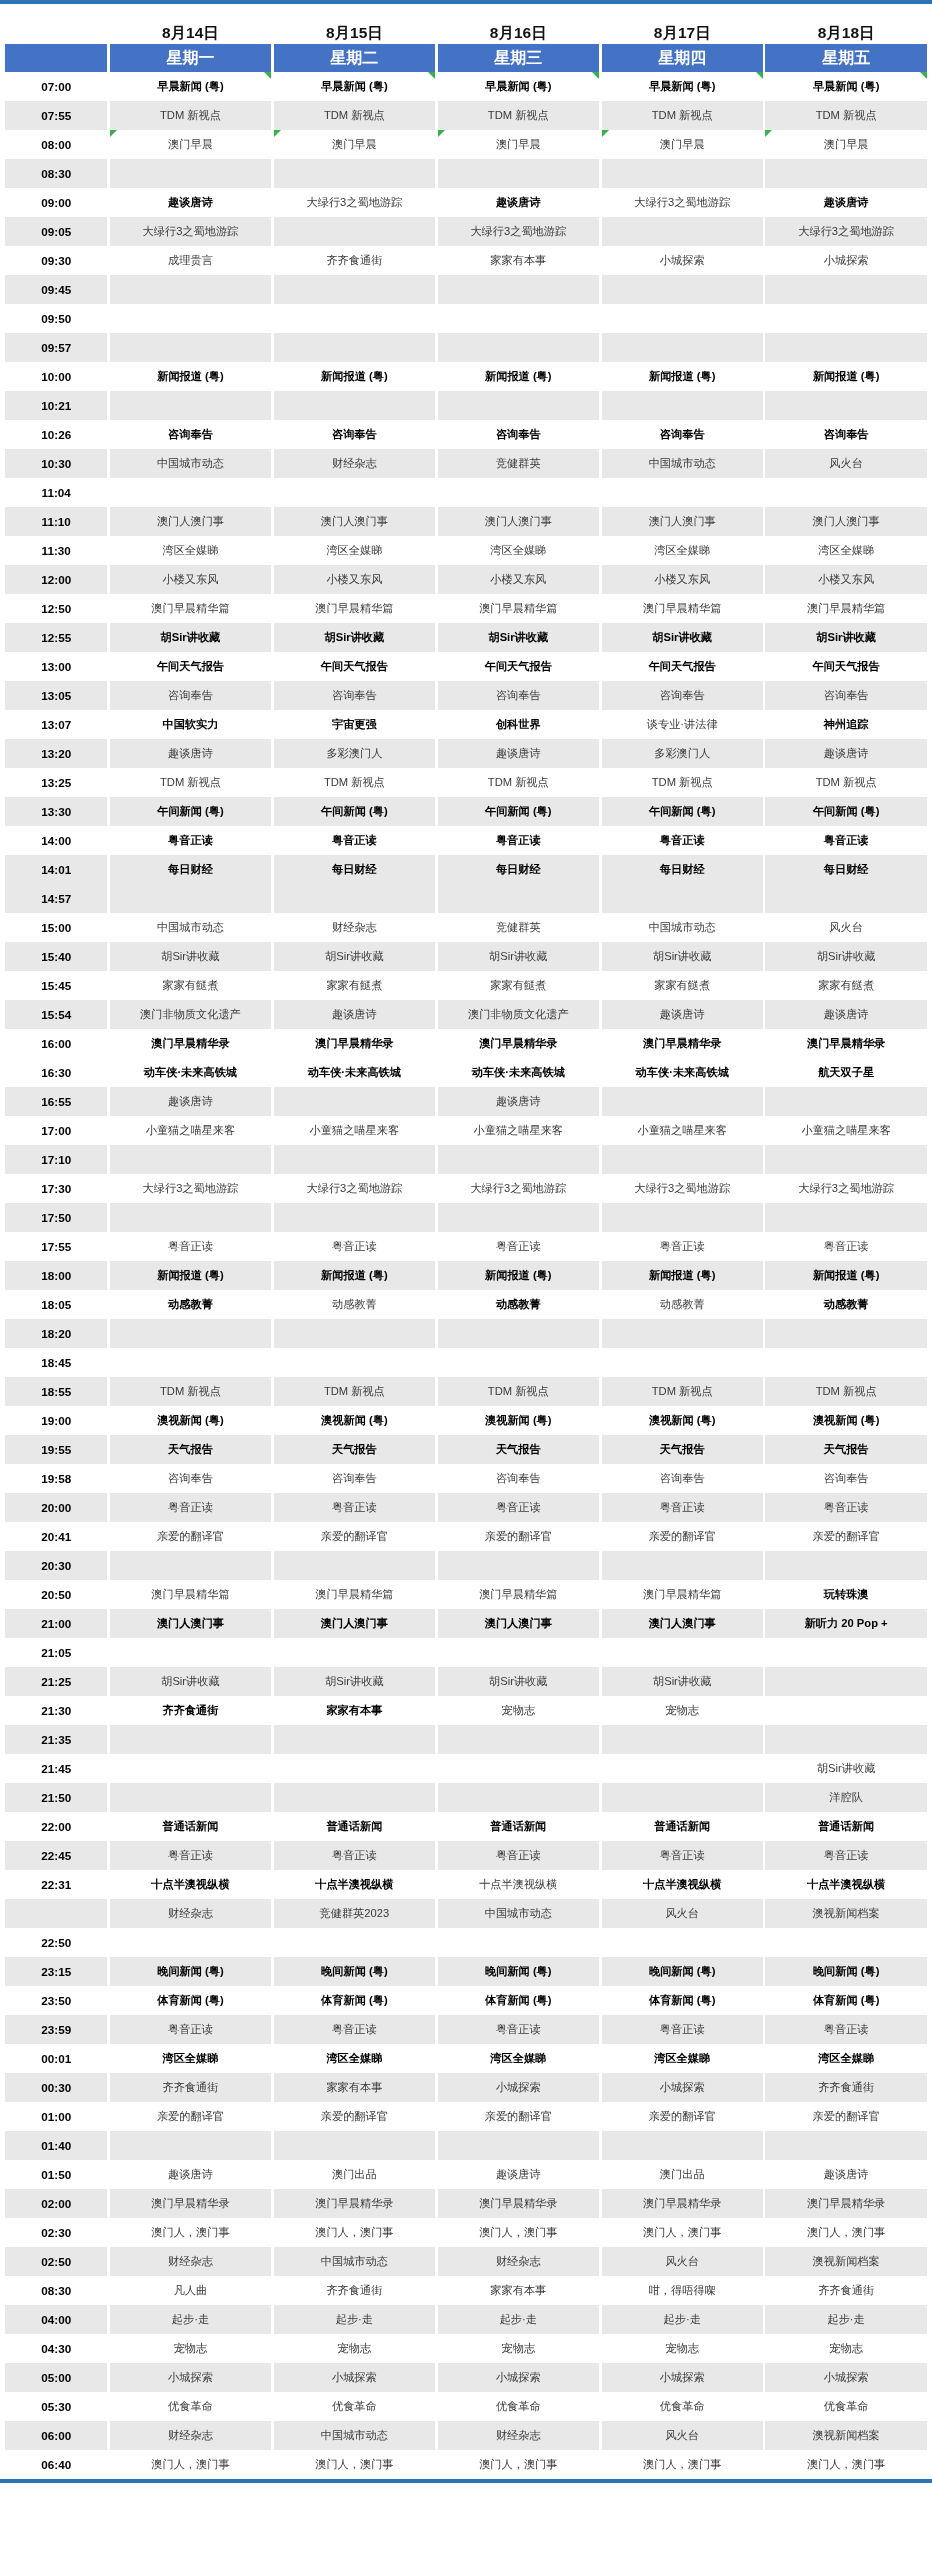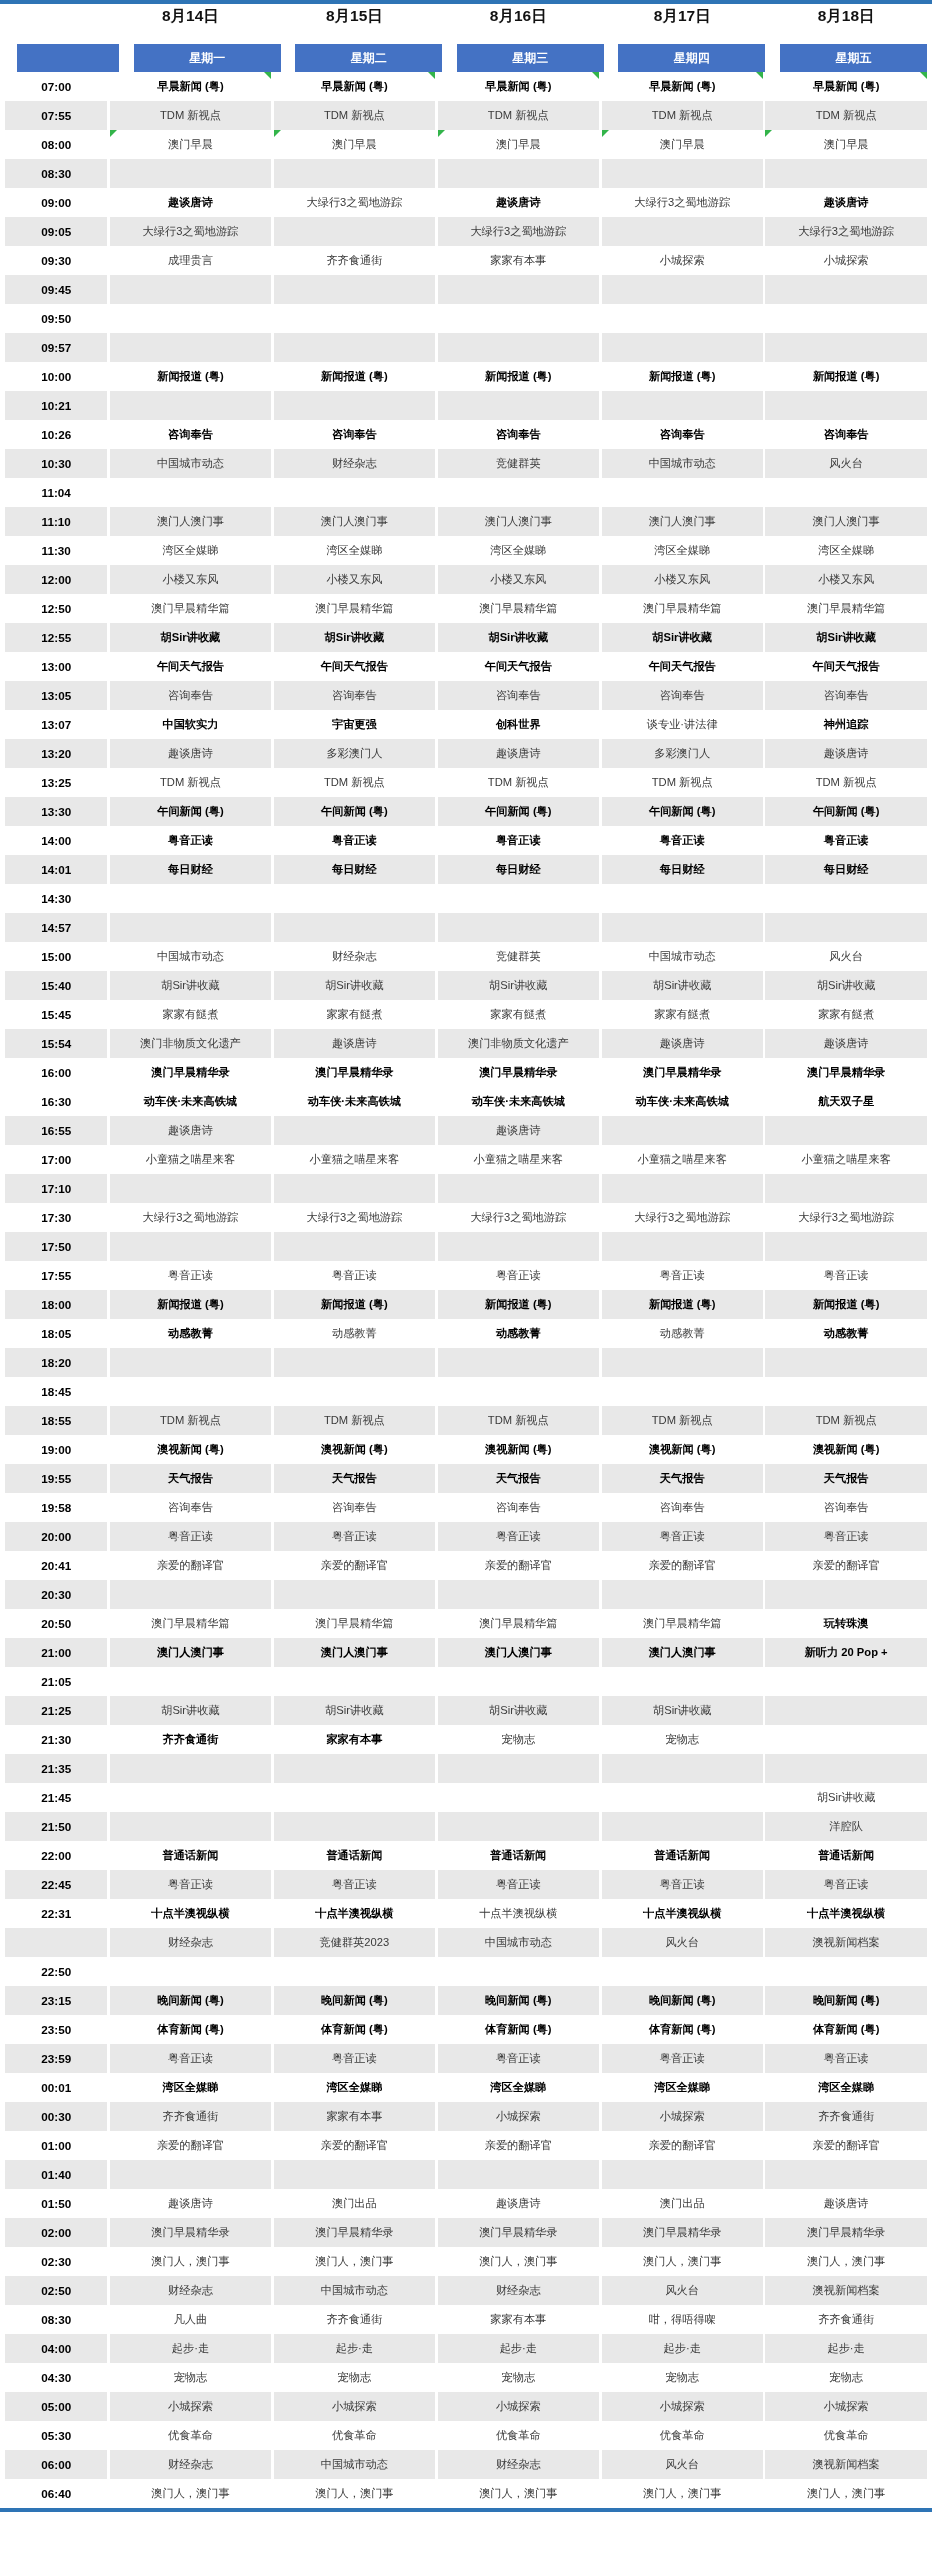--- a/index.html
+++ b/index.html
@@ -2,25 +2,25 @@
 <html style="font-size:14px"><head>
 <meta charset="utf-8">
 <style>
   html,body{margin:0;padding:0;background:#ffffff;}
   body{font-family:"Liberation Sans","DejaVu Sans",sans-serif;-webkit-font-smoothing:antialiased;}
   .sheet{width:932px;background:#ffffff;}
   .topline{height:4.3px;background:#2e74b5;}
   .bottomline{height:3.5px;background:#2e74b5;}
   .grid{padding:0 5.2px;}
   .hrow{display:flex;gap:2.6px;}
-  .dates{height:38px;align-items:flex-start;margin-top:1.7px;}
+  .dates{height:38px;align-items:flex-end;margin-top:1.7px;}
   .dates .hcell{font-weight:bold;font-size:15.5px;color:#111;text-align:center;}
   .weekbar{height:28.5px;align-items:stretch;}
-  .weekbar .hcell{background:#4472c4;color:#ffffff;font-weight:bold;font-size:12px;
-    display:flex;align-items:center;justify-content:center;margin-left:12px;}
+  .weekbar .hcell{background:#4472c4;color:#ffffff;font-weight:bold;font-size:16px;
+    display:flex;align-items:center;justify-content:center;}
   .timew{width:102px;flex:0 0 102px;}
   .progw{flex:1 1 0;}
   .row{display:flex;gap:2.6px;height:29px;}
   .row .cell{display:flex;align-items:center;justify-content:center;position:relative;
     font-size:11.2px;color:#3a3a3a;background:#ffffff;overflow:hidden;white-space:nowrap;}
   .row.shade .cell{background:#e8e8e8;}
   .row .time{width:102px;flex:0 0 102px;font-weight:bold;color:#000;font-size:11.7px;}
   .row .prog{flex:1 1 0;}
   .row .prog.bold{font-weight:bold;color:#000;}
   .mark{position:absolute;width:0;height:0;display:block;}
@@ -561,38 +561,20 @@
           <div class="cell prog bold">
             <span>每日财经</span>
           </div>
           <div class="cell prog bold">
             <span>每日财经</span>
           </div>
           <div class="cell prog bold">
             <span>每日财经</span>
           </div>
         </div>
-        <div class="row">
-          <div class="cell time">14:30</div>
-          <div class="cell prog">
-            <span></span>
-          </div>
-          <div class="cell prog">
-            <span></span>
-          </div>
-          <div class="cell prog">
-            <span></span>
-          </div>
-          <div class="cell prog">
-            <span></span>
-          </div>
-          <div class="cell prog">
-            <span></span>
-          </div>
-        </div>
         <div class="row shade">
           <div class="cell time">14:57</div>
           <div class="cell prog">
             <span></span>
           </div>
           <div class="cell prog">
             <span></span>
           </div>
           <div class="cell prog">
             <span></span>

